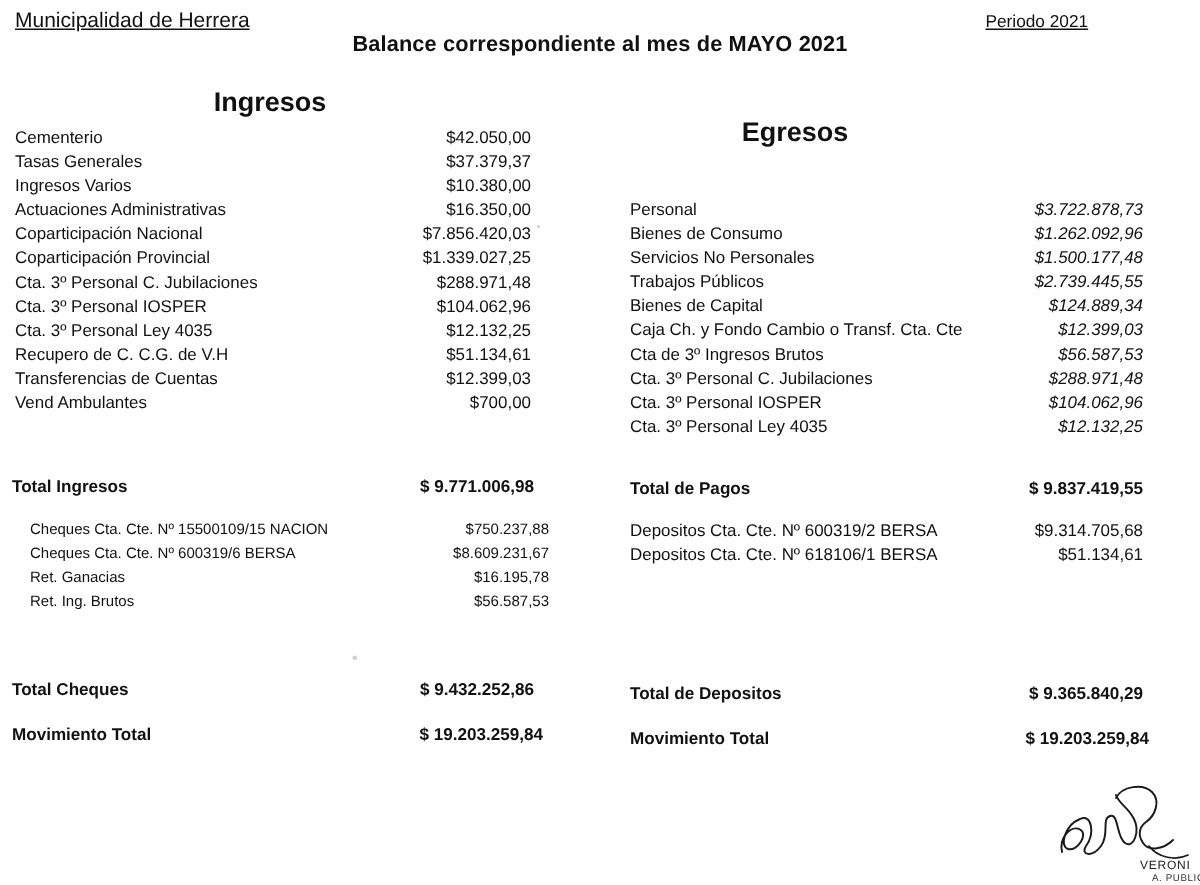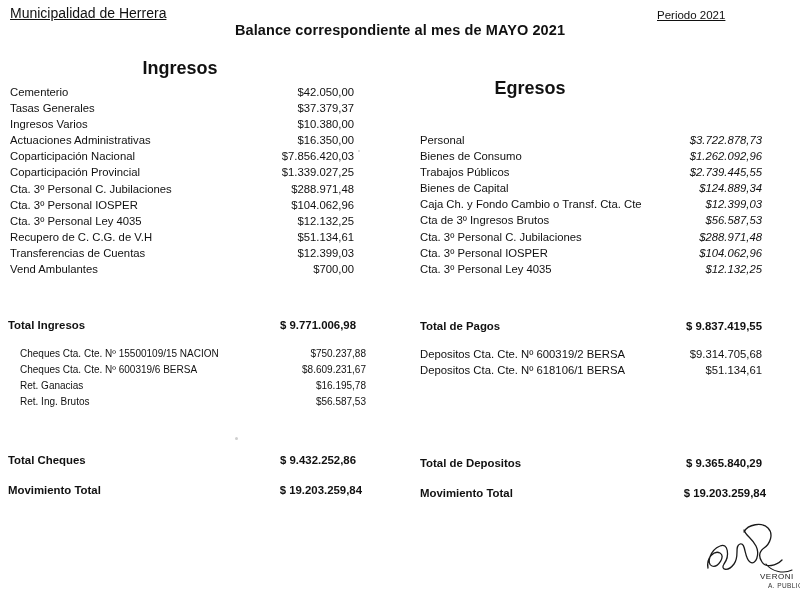--- a/index.html
+++ b/index.html
@@ -215,20 +215,24 @@
   <div class="rows" id="egresos-rows">
       <div class="row">
         <span class="lbl">Personal</span>
         <span class="amt">$3.722.878,73</span>
       </div>
       <div class="row">
         <span class="lbl">Bienes de Consumo</span>
         <span class="amt">$1.262.092,96</span>
       </div>
       <div class="row">
+        <span class="lbl">Servicios No Personales</span>
+        <span class="amt">$1.500.177,48</span>
+      </div>
+      <div class="row">
         <span class="lbl">Trabajos Públicos</span>
         <span class="amt">$2.739.445,55</span>
       </div>
       <div class="row">
         <span class="lbl">Bienes de Capital</span>
         <span class="amt">$124.889,34</span>
       </div>
       <div class="row">
         <span class="lbl">Caja Ch. y Fondo Cambio o Transf. Cta. Cte</span>
         <span class="amt">$12.399,03</span>

